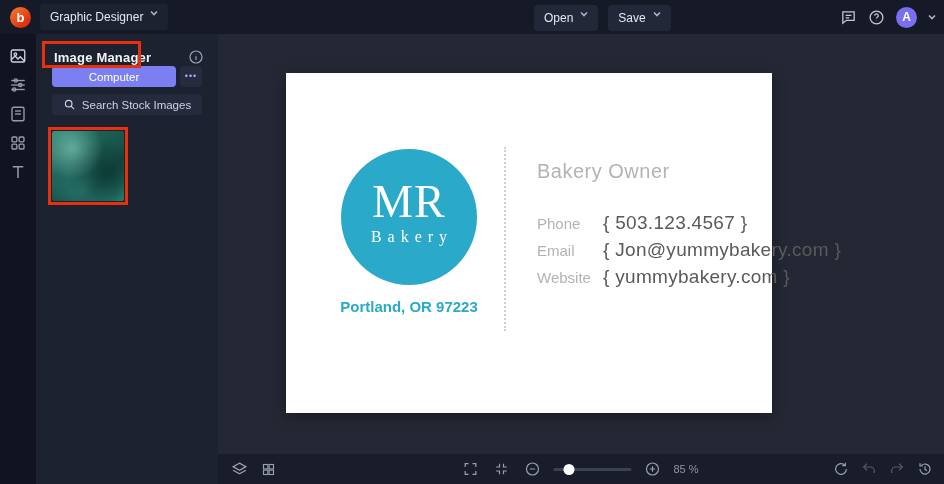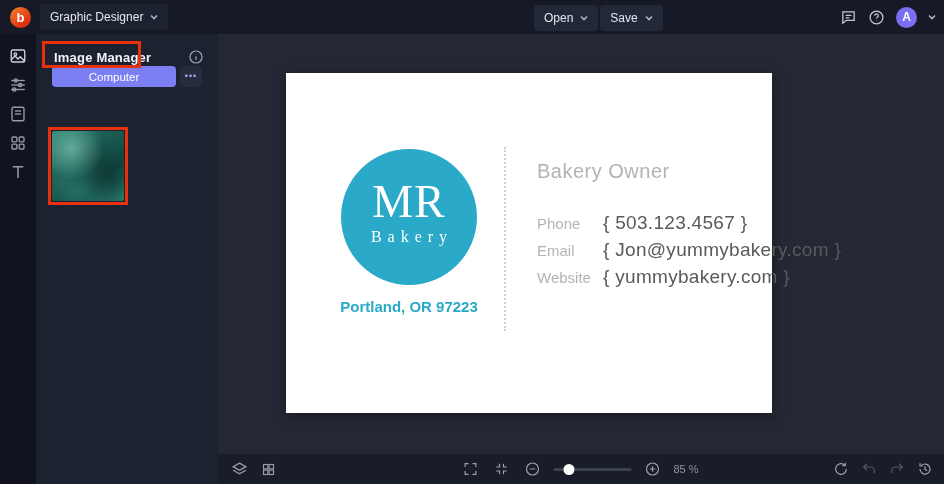--- a/index.html
+++ b/index.html
@@ -18,27 +18,27 @@
     position:absolute; top:0; left:0; width:944px; height:34px;
     background:#161a26; display:flex; align-items:center; z-index:20;
   }
   .logo {
     width:21px; height:21px; border-radius:50%; margin-left:10px;
     background:linear-gradient(140deg,#f2762b 10%,#de3210 75%);
     display:flex; align-items:center; justify-content:center;
     font-weight:bold; font-size:13px; color:#fff; cursor:pointer;
   }
   .pill {
-    display:flex; align-items:center; gap:7px;
+    display:flex; align-items:flex-start; gap:7px;
     background:#1f2433; border:none; border-radius:4px;
     color:#e4e7ef; font-size:12px; font-family:inherit;
     padding:6px 10px; cursor:pointer;
   }
   .app-menu { margin-left:9px; background:#1d2230; }
-  .topbar-center { position:absolute; left:534px; top:5px; display:flex; gap:2px; }
+  .topbar-center { position:absolute; left:534px; top:5px; display:flex; gap:10px; }
   .topbar-center .pill { background:#232839; }
   .chev { stroke:#aeb3c2; stroke-width:1.6; fill:none; }
   .topbar-right {
     position:absolute; right:8px; top:0; height:34px;
     display:flex; align-items:center; gap:11px;
   }
   .tb-icon { color:#c3c7d3; cursor:pointer; display:flex; align-items:center; }
   .avatar {
     width:21px; height:21px; border-radius:50%;
     background:#7b6ef0; color:#fff; font-size:12px; font-weight:bold;
@@ -256,20 +256,27 @@
           <circle cx="12" cy="12" r="9"></circle>
           <line x1="12" y1="11" x2="12" y2="16.5"></line>
           <line x1="12" y1="7.5" x2="12" y2="8"></line>
         </svg>
     </span>
   </div>
   <div class="upload-row">
     <button class="computer-btn">Computer</button>
     <button class="more-btn">•••</button>
   </div>
+  <button class="search-btn">
+    <svg width="13" height="13" viewBox="0 0 24 24" fill="none" stroke="currentColor" stroke-width="2.2">
+        <circle cx="10.5" cy="10.5" r="6"></circle>
+        <line x1="15" y1="15" x2="20.5" y2="20.5"></line>
+      </svg>
+    <span>Search Stock Images</span>
+  </button>
   <div class="thumb"></div>
   <div class="annotation-box ann-title"></div>
   <div class="annotation-box ann-thumb"></div>
 </div>
 
 <div class="canvas">
   <div class="card">
     <div class="logo-circle">
       <div class="logo-initials">MR</div>
       <div class="logo-word">Bakery</div>

